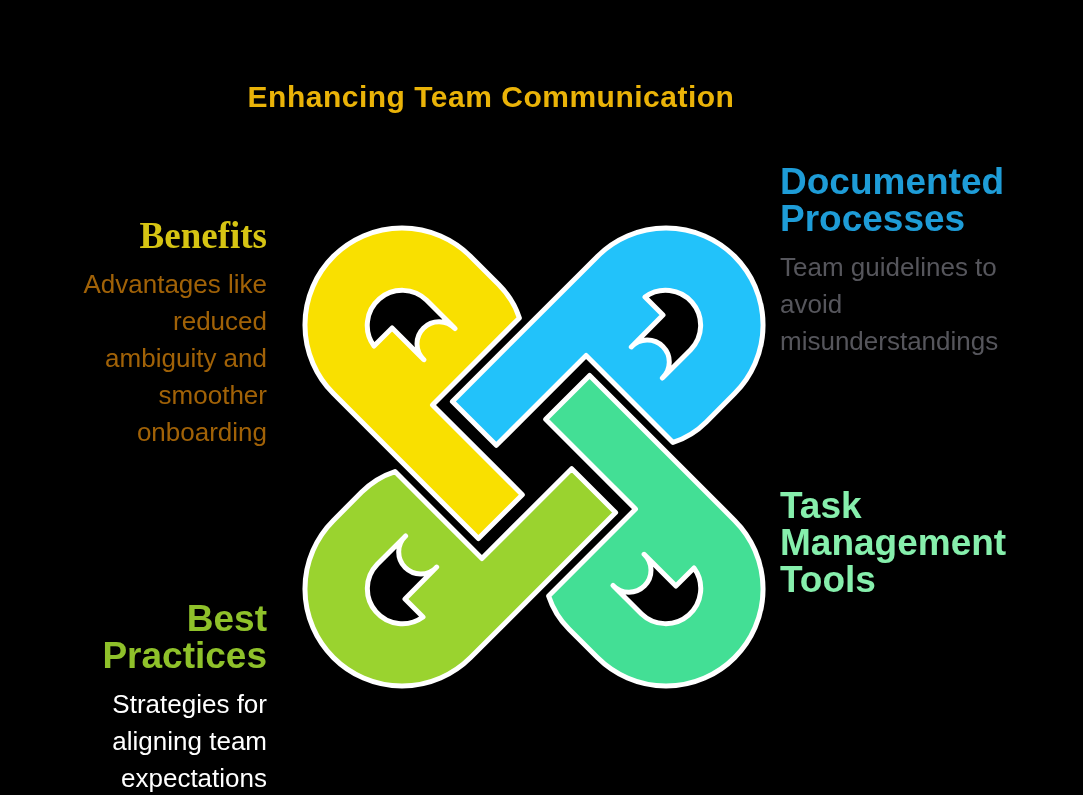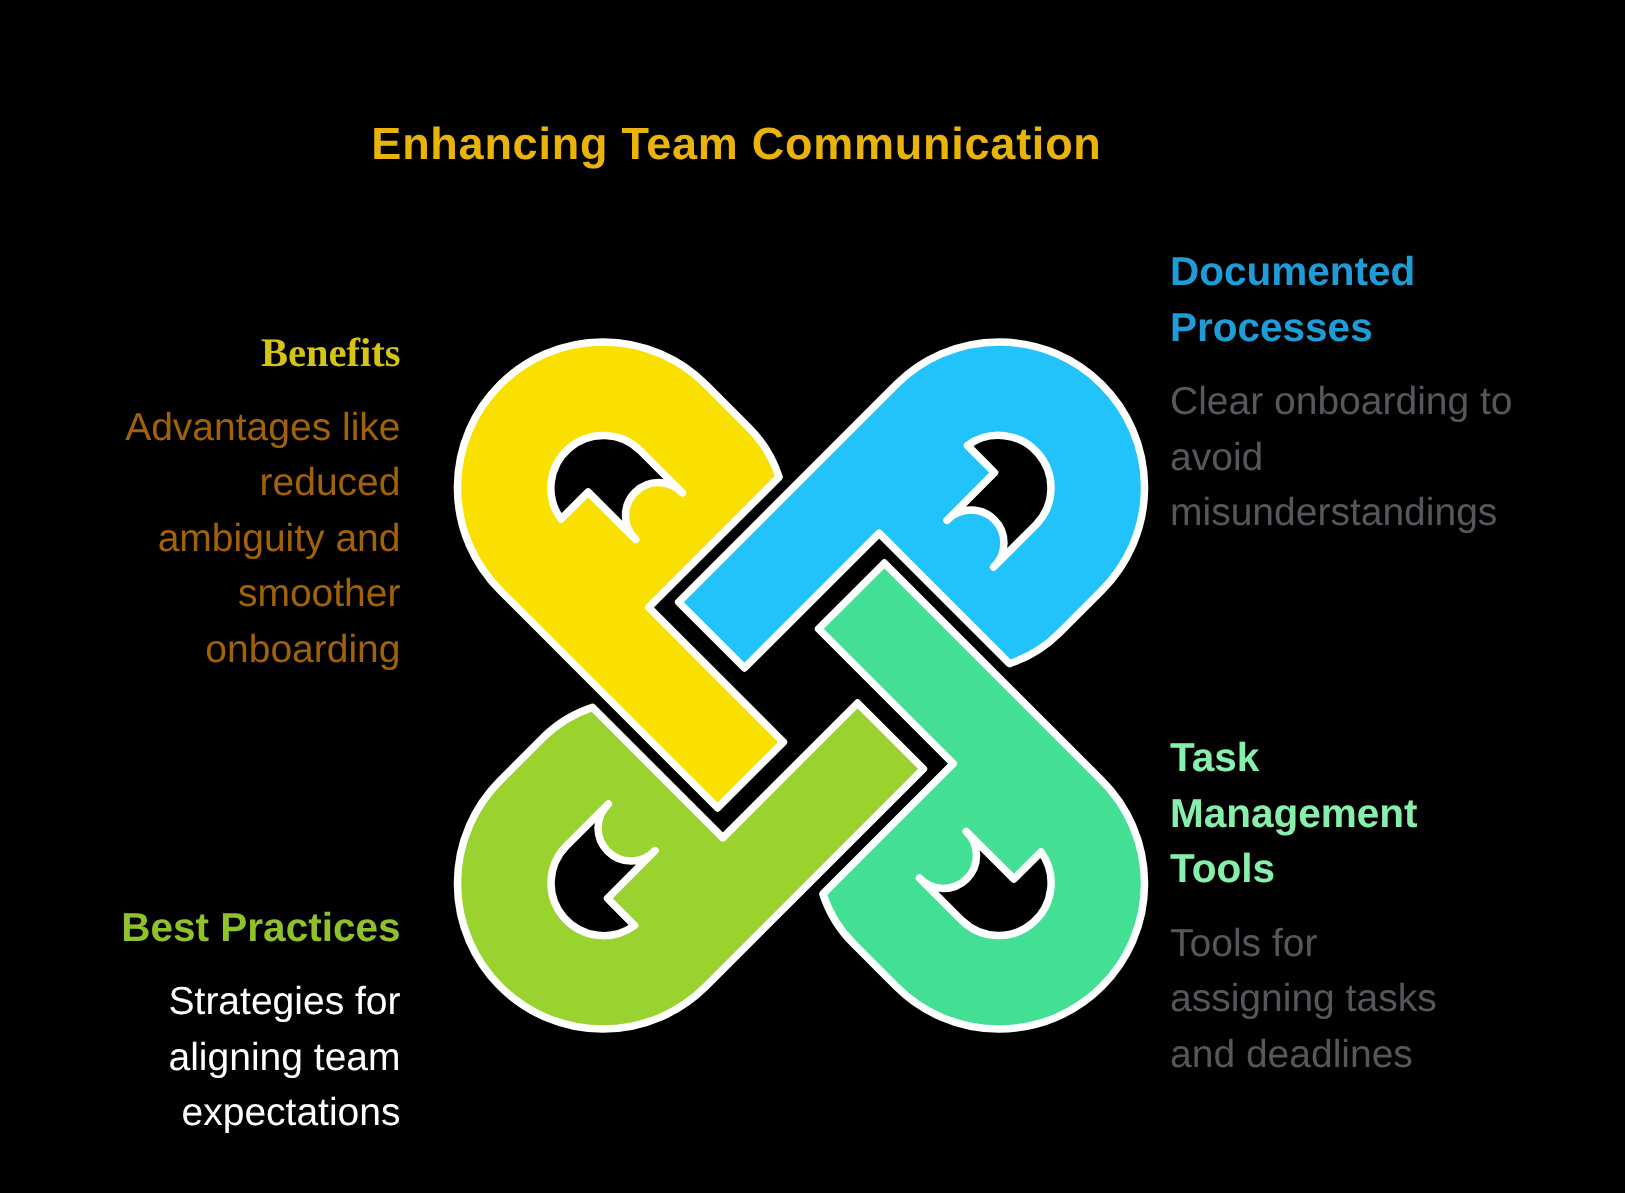--- a/index.html
+++ b/index.html
@@ -8,21 +8,21 @@
     background:#000000;
     font-family:"Liberation Sans", sans-serif;
   }
   .title{
     position:absolute;left:0;top:60px;width:982px;
     text-align:center;font-size:30px;font-weight:bold;line-height:34px;
     letter-spacing:0.5px;
   }
   .section{position:absolute;}
   .section .label{
-    font-size:27px;font-weight:bold;line-height:37px;white-space:pre-line;
+    font-size:37px;font-weight:bold;line-height:37px;white-space:pre-line;
   }
   .section .body{
     margin-top:12px;font-size:26px;line-height:37px;white-space:pre-line;
   }
   .sec-benefits{left:40px;top:217px;width:227px;text-align:right;}
   .sec-documented{left:780px;top:163px;width:272px;text-align:left;}
   .sec-best{left:40px;top:560px;width:227px;text-align:right;margin-top:40px;}
   .sec-task{left:780px;top:487px;width:272px;text-align:left;}
   .knot{position:absolute;left:298px;top:221px;width:472px;height:472px;}
 </style>
@@ -36,39 +36,36 @@
   <div class="body" style="color: #a16207;">Advantages like
 reduced
 ambiguity and
 smoother
 onboarding</div>
 </div>
 
 <div class="section sec-documented">
   <div class="label" style="color: rgb(30, 156, 215);">Documented
 Processes</div>
-  <div class="body" style="color: rgb(86, 86, 92);">Clear onboarding to
+  <div class="body" style="color: rgb(86, 86, 92);">Team guidelines to
 avoid
 misunderstandings</div>
 </div>
 
 <div class="section sec-best">
   <div class="label" style="color: rgb(143, 193, 42);">Best Practices</div>
   <div class="body" style="color: #ffffff;">Strategies for
 aligning team
 expectations</div>
 </div>
 
 <div class="section sec-task">
   <div class="label" style="color: #86efac;">Task
 Management
 Tools</div>
-  <div class="body" style="color: rgb(86, 86, 92);">Tools for
-assigning tasks
-and deadlines</div>
 </div>
 
 <svg class="knot" viewBox="-12 -12 472 472" xmlns="http://www.w3.org/2000/svg">
   <defs>
     <path id="hook" fill-rule="evenodd" stroke-width="5" stroke-linejoin="round" d="M 160.6 23.4
          L 188.9 51.7
          A 84 84 0 0 1 209.4 85.0
          L 122.5 171.9
          L 212.3 261.7
          L 168.4 305.6

